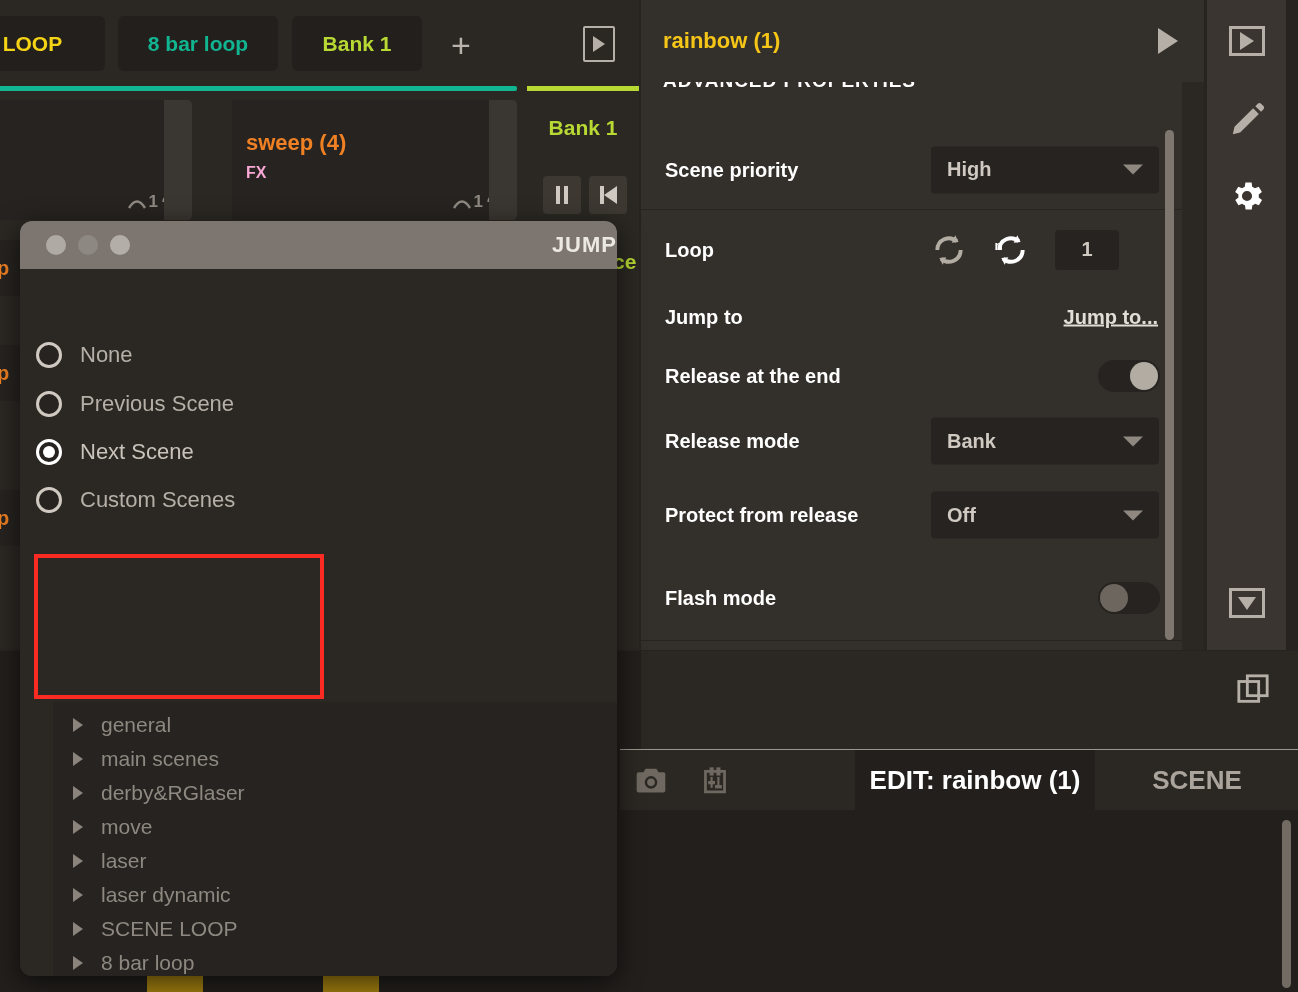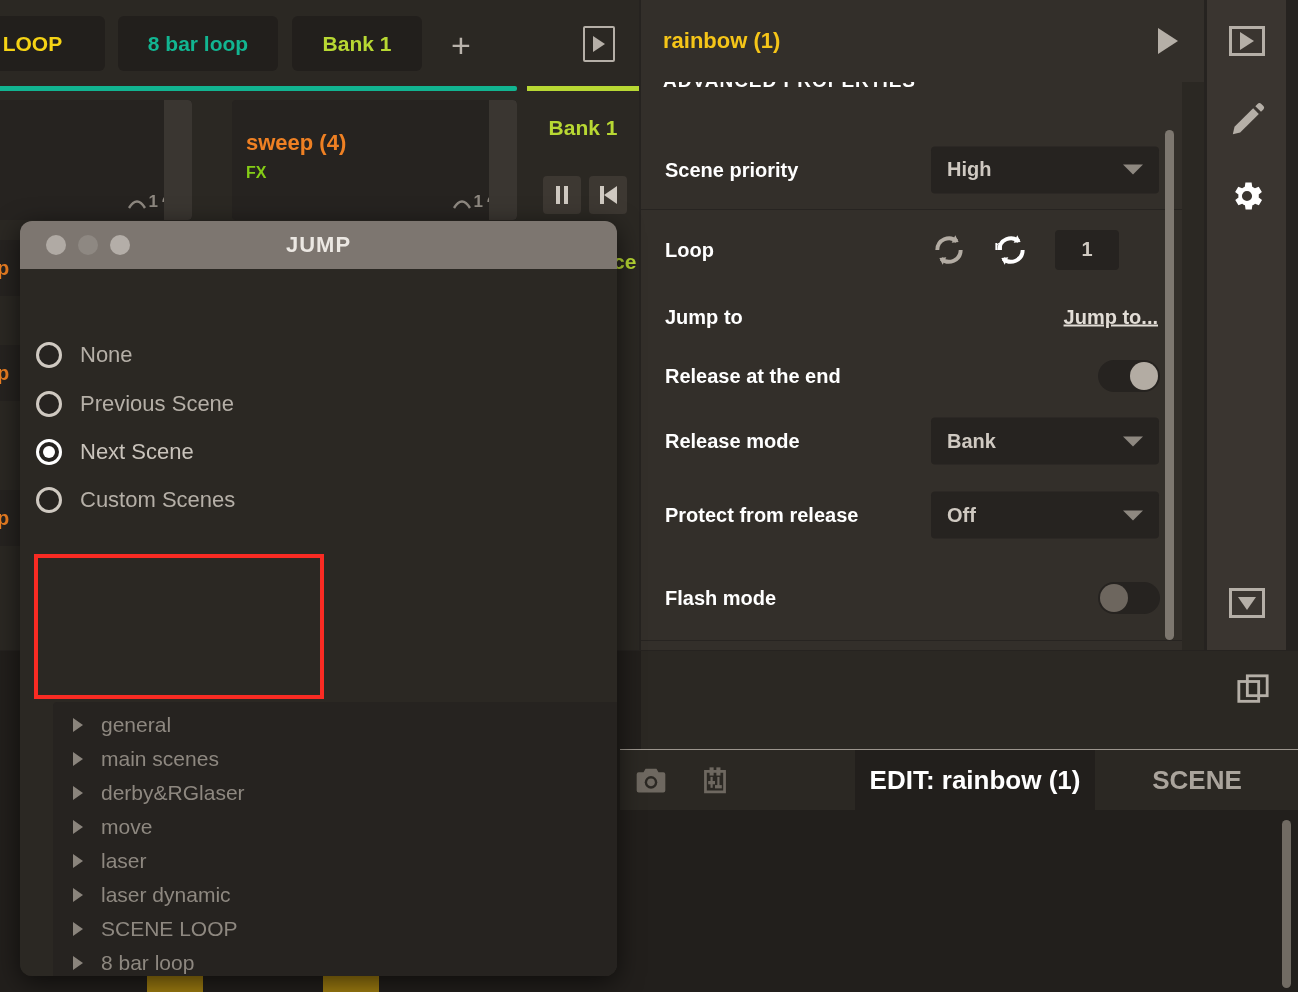--- a/index.html
+++ b/index.html
@@ -39,21 +39,21 @@
   }
 
   
   .col-strip { position: absolute; top: 86px; height: 564px; }
   .col-accent { position: absolute; top: 0; left: 0; height: 5px; border-radius: 2px; }
   .scene-card {
     position: absolute; background: #262320; border-radius: 4px;
     overflow: hidden;
   }
   .scene-name { position: absolute; left: 14px; top: 30px; font-size: 22px; font-weight: bold; }
-  .scene-sub { position: absolute; left: 14px; top: 64px; font-size: 16px; font-weight: bold; color: #84cc16; }
+  .scene-sub { position: absolute; left: 14px; top: 64px; font-size: 16px; font-weight: bold; color: #f9a8d4; }
   .scene-loopinfo {
     position: absolute; right: 12px; bottom: 8px; font-size: 17px; color: #8e8880;
     display: flex; align-items: center; gap: 2px; font-weight: bold;
   }
   .scene-side { position: absolute; top: 0; width: 28px; height: 100%; background: #3a3631; border-radius: 0 4px 4px 0;}
 
   .bankcol { position: absolute; left: 527px; top: 86px; width: 112px; height: 564px; }
   .bankcol-accent { position: absolute; top: 0; left: 0; width: 112px; height: 5px; background: #b8d833; }
   .bankcol-title { position: absolute; left: 0; top: 30px; width: 112px; text-align: center; color: #b8d833; font-size: 21px; font-weight: bold; }
   .bank-ctrl { position: absolute; top: 90px; width: 38px; height: 38px; background: #3d3832; border-radius: 4px; display:flex; align-items:center; justify-content:center;}
@@ -120,21 +120,21 @@
   .bc-scroll { position:absolute; right:7px; top:10px; width:9px; height:168px; background:#716b63; border-radius:5px; }
   .chip { position:absolute; top:972px; width:56px; height:26px; background:#9e7c10; border-radius:3px; }
 
   
   .dialog {
     position: absolute; left: 20px; top: 221px; width: 597px; height: 755px;
     background: #2b2823; border-radius: 12px; box-shadow: 0 6px 26px rgba(0,0,0,.6);
     overflow: hidden;
   }
   .dlg-title { position:absolute; left:0; top:0; width:597px; height:48px; background:#7d7670; }
-  .dlg-title .t { position:absolute; left:0; top:0; width:597px; height:35px; line-height:48px; text-align:center; color:#ece8e3; font-size:22px; font-weight:bold; letter-spacing:1px; }
+  .dlg-title .t { position:absolute; left:0; top:0; width:597px; height:35px; line-height:48px; text-align:right; color:#ece8e3; font-size:22px; font-weight:bold; letter-spacing:1px; }
   .dot { position:absolute; top:14px; width:20px; height:20px; border-radius:50%; }
   .dot.d1 { left:26px; background:#b0aaa4; }
   .dot.d2 { left:58px; background:#8e8882; }
   .dot.d3 { left:90px; background:#b4aea8; }
   .dlg-body { position:absolute; left:0; top:48px; width:597px; height:707px; background:#2b2823; }
 
   .radio-row { position:absolute; left:16px; height:48px; display:flex; align-items:center; }
   .radio { width:26px; height:26px; border-radius:50%; border:3px solid #cfc9c1; background:#262320; display:flex;align-items:center;justify-content:center; }
   .radio.sel { border-color:#ffffff; }
   .radio.sel i { display:block; width:12px; height:12px; border-radius:50%; background:#fff; }

